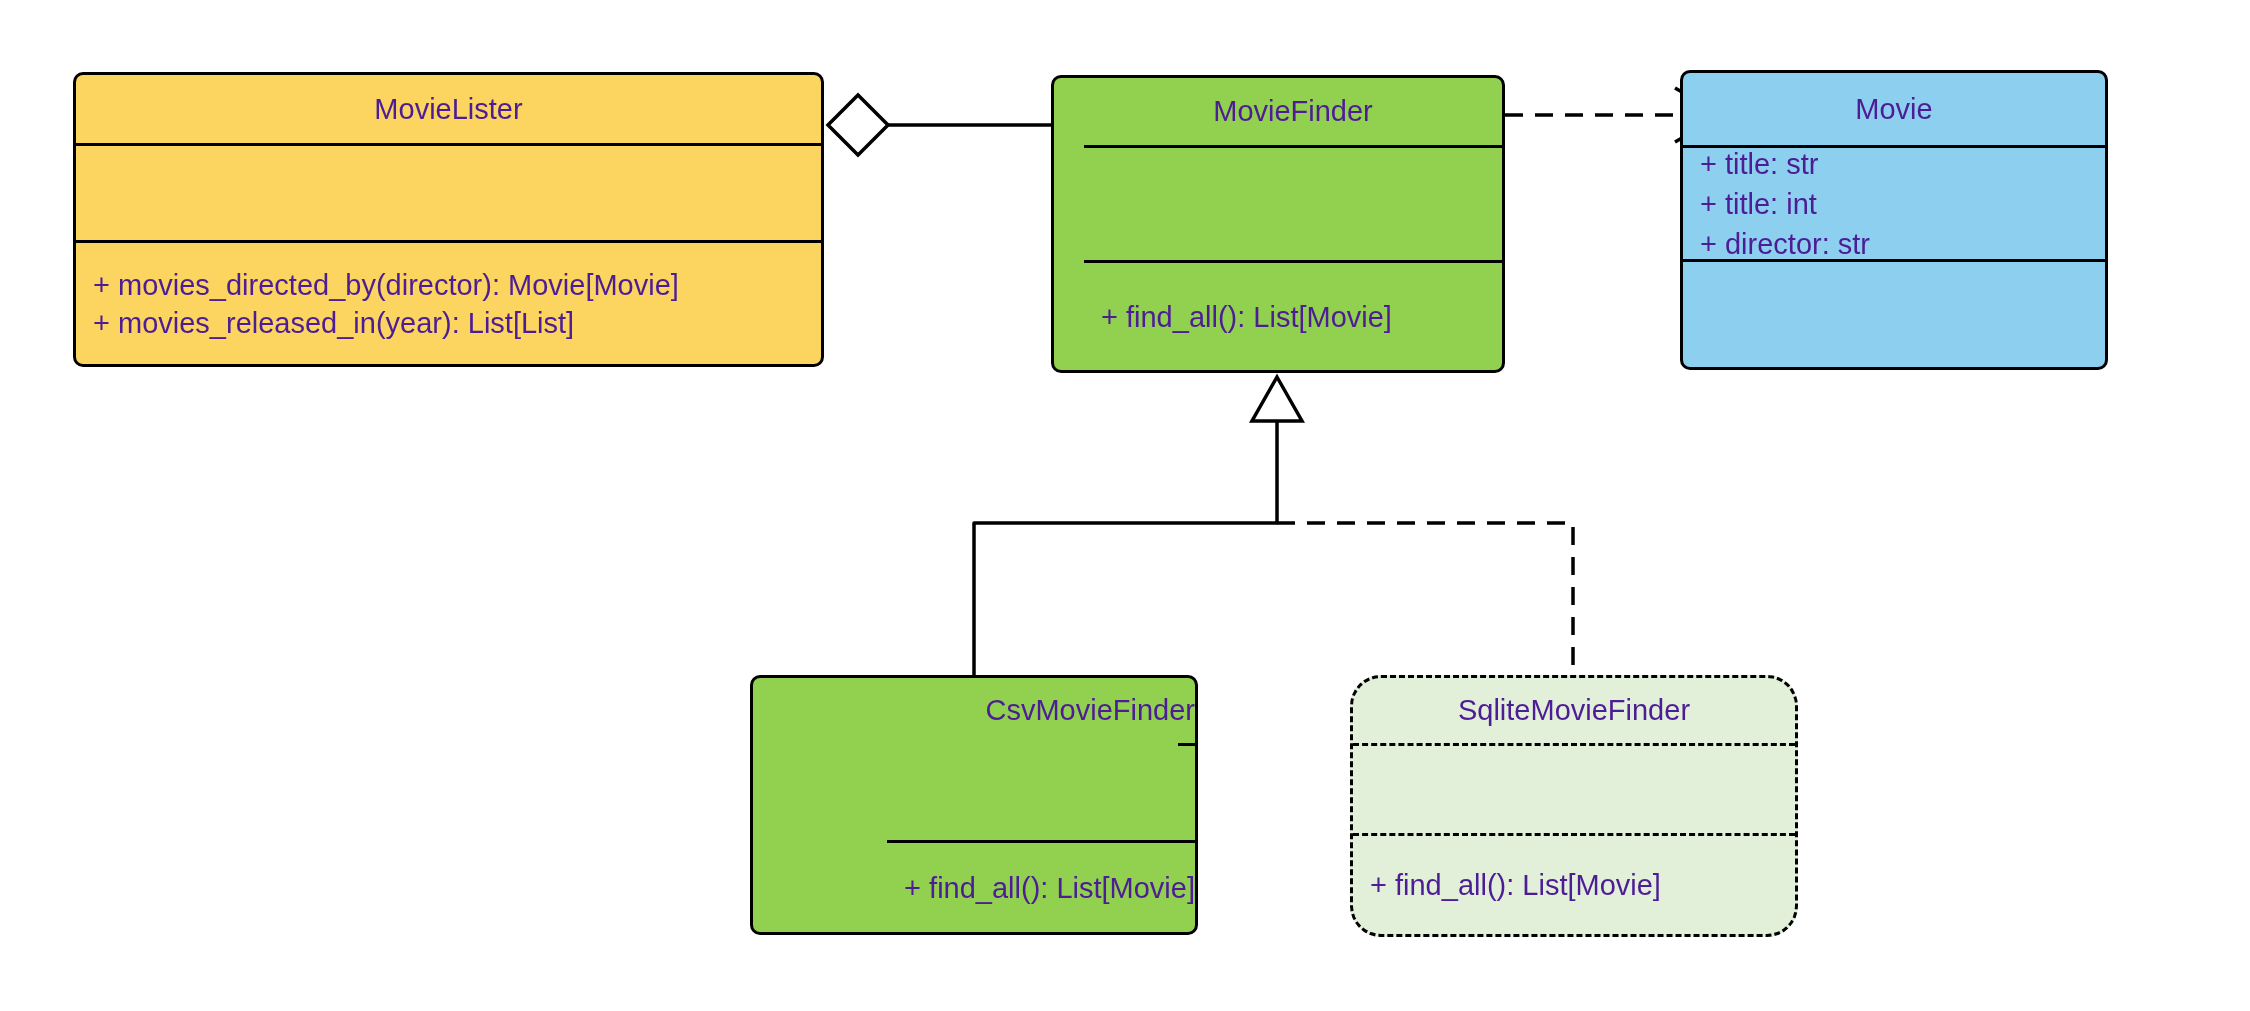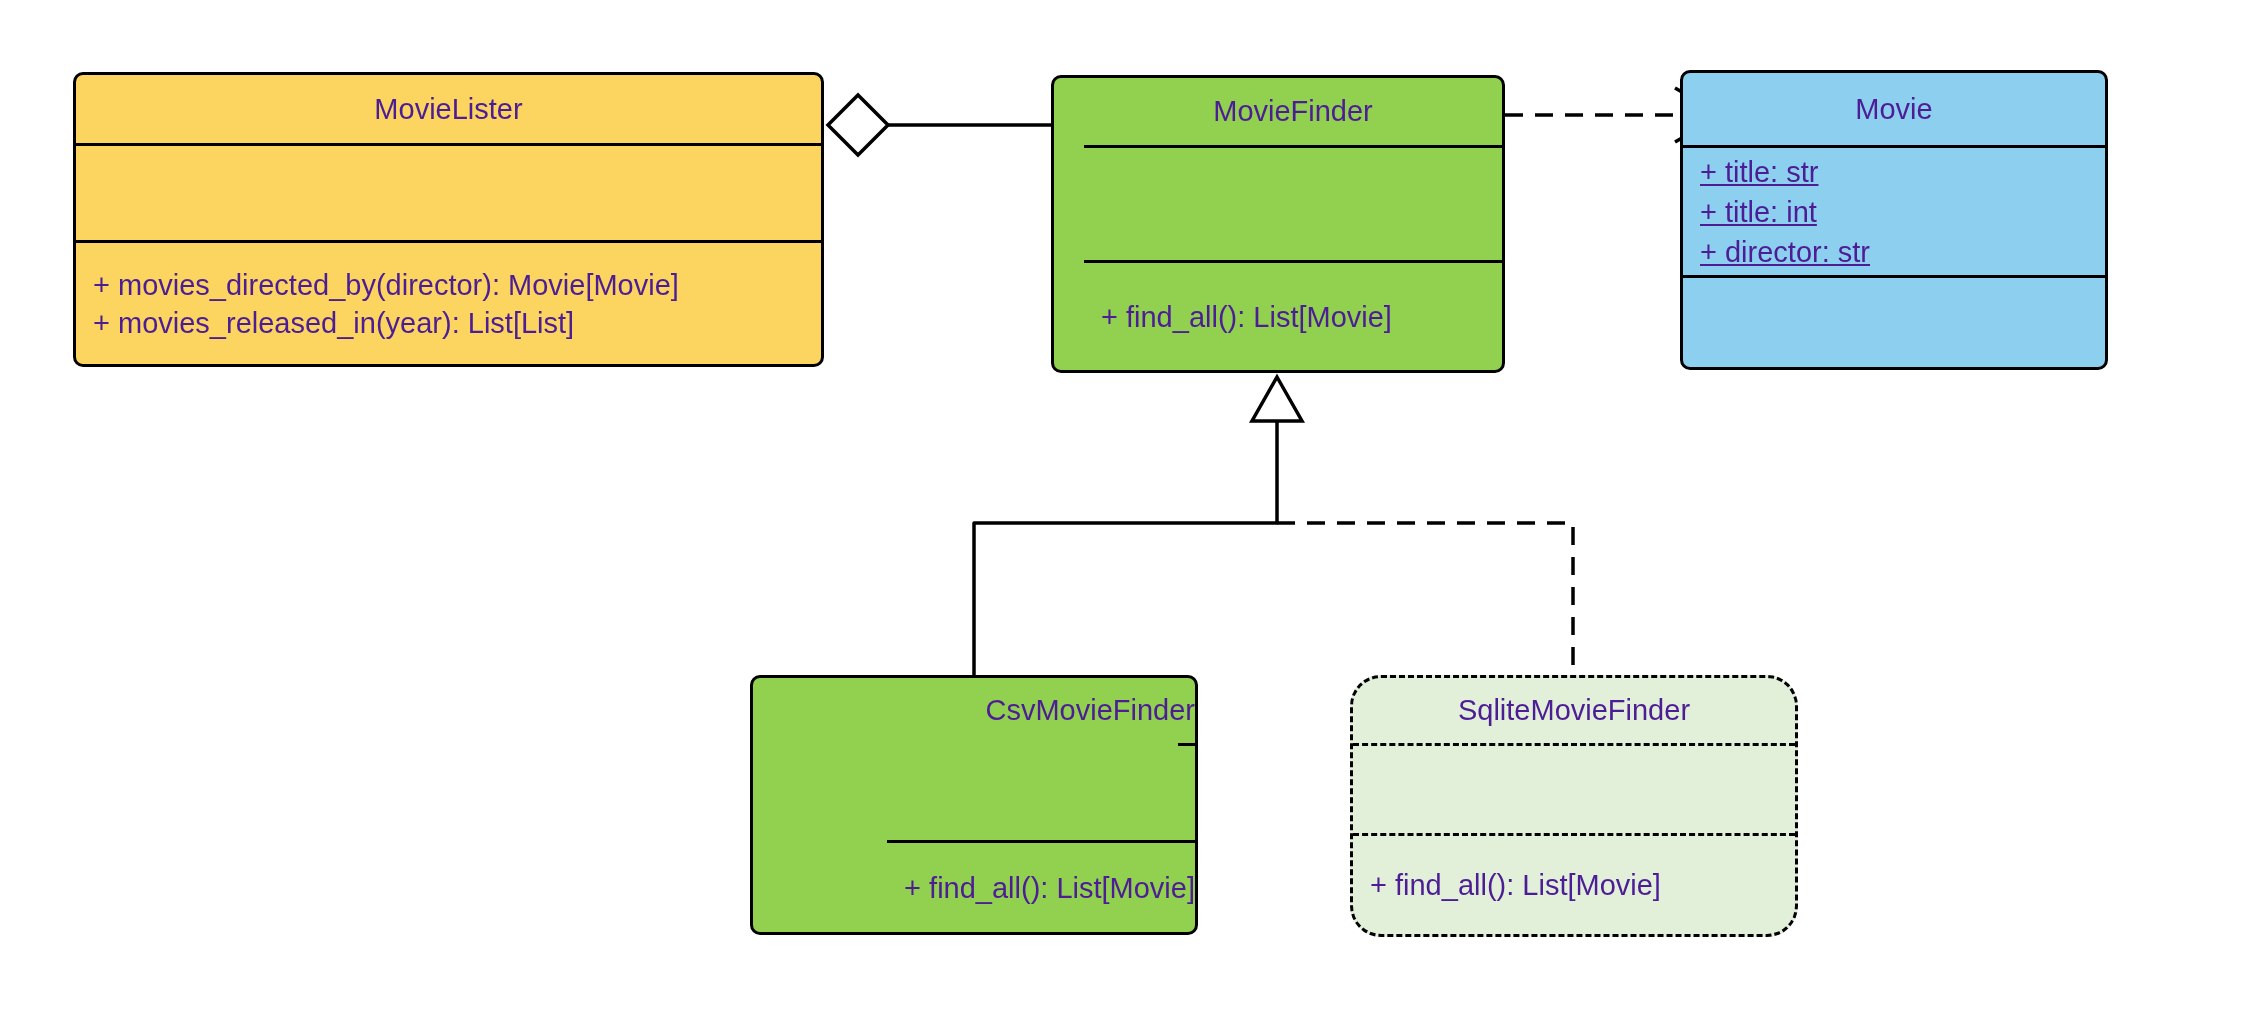--- a/index.html
+++ b/index.html
@@ -29,21 +29,21 @@
   .box-movielister{left:73px;top:72px;width:751px;height:295px;}
   .box-movielister .c-title{height:68px;}
   .box-movielister .c-attrs{height:97px;}
 
   .box-moviefinder{left:1051px;top:75px;width:454px;height:298px;padding-left:30px;}
   .box-moviefinder .c-title{height:67px;}
   .box-moviefinder .c-attrs{height:115px;}
 
   .box-movie{left:1680px;top:70px;width:428px;height:300px;}
   .box-movie .c-title{height:72px;}
-  .box-movie .c-attrs{height:130px;line-height:40px;text-decoration:underline;}
+  .box-movie .c-attrs{height:114px;line-height:40px;}
 
   .box-csvmoviefinder{left:750px;top:675px;width:448px;height:260px;}
   .box-csvmoviefinder .c-title{height:65px;}
   .box-csvmoviefinder .c-attrs{height:97px;}
 
   .box-sqlitemoviefinder{left:1350px;top:675px;width:448px;height:262px;border-radius:31px;}
   .box-sqlitemoviefinder .c-title{height:65px;}
   .box-sqlitemoviefinder .c-attrs{height:90px;}
 
   .stroke{stroke:#000;stroke-width:3.5;fill:none;}

